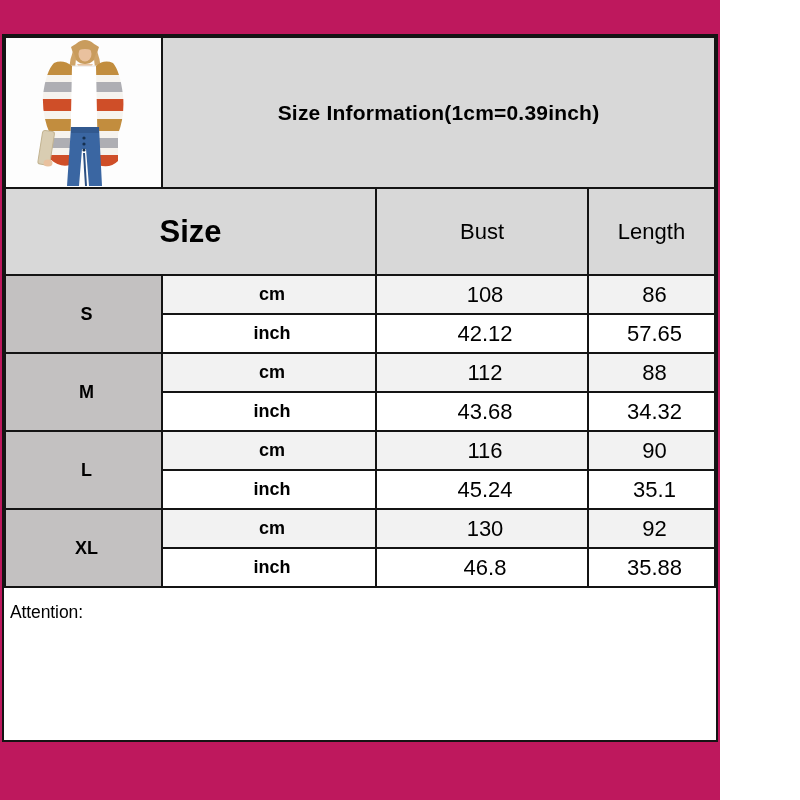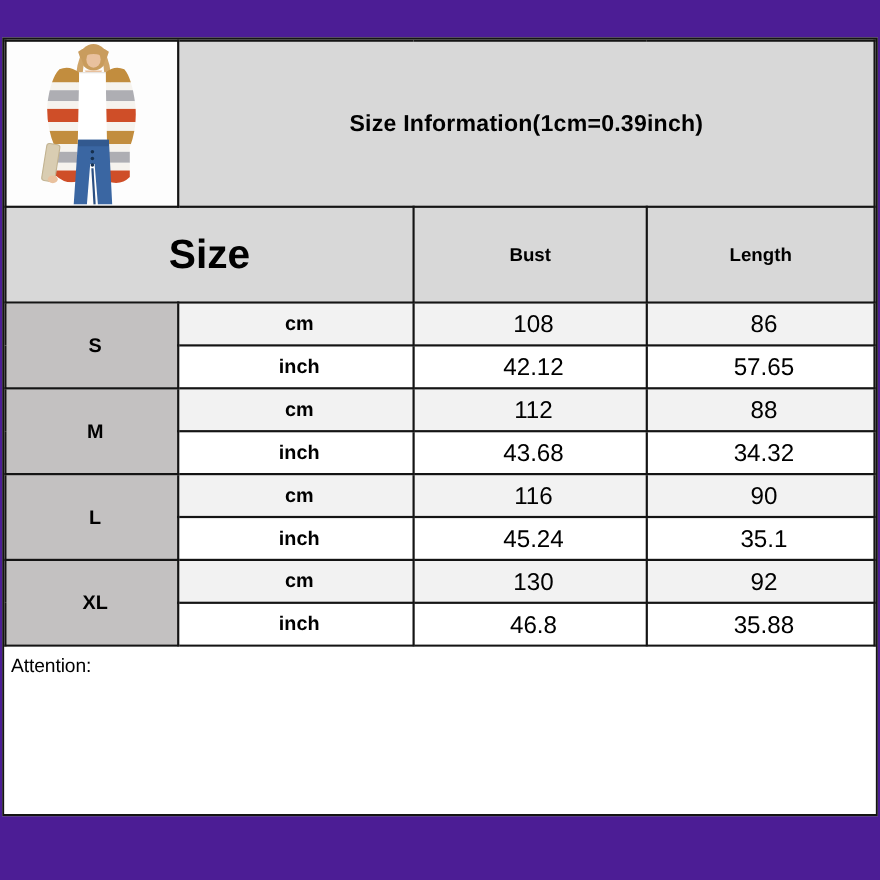--- a/index.html
+++ b/index.html
@@ -2,21 +2,21 @@
 <html><head>
 <meta charset="utf-8">
 <style>
   * { margin: 0; padding: 0; box-sizing: border-box; }
   html, body {
     width: 800px; height: 800px;
     background: #ffffff;
     font-family: "Liberation Sans", sans-serif;
     color: #000;
   }
-  .canvas { position: relative; width: 800px; height: 800px; background: #4c1d95; overflow: hidden; }
+  .canvas { position: relative; width: 720px; height: 800px; background: #be185d; overflow: hidden; }
   .frame {
     position: absolute;
     left: 2px; right: 2px; top: 34px;
     border: 2px solid #141414;
     background: #fff;
   }
   table.size-table {
     width: 100%;
     border-collapse: collapse;
     table-layout: fixed;
@@ -35,37 +35,37 @@
   .image-cell { background: #fdfdfd; padding: 0; }
   .image-cell svg { display: block; margin: 0 auto; }
   .title-cell {
     background: #d8d8d8;
     font-size: 21px;
     font-weight: bold;
     letter-spacing: 0.2px;
   }
   
   .header-row td { height: 87px; background: #d8d8d8; }
-  .size-header { font-size: 37px; font-weight: bold; }
-  .col-header  { font-size: 17px; font-weight: bold; }
+  .size-header { font-size: 31px; font-weight: bold; }
+  .col-header  { font-size: 22px; font-weight: normal; }
   
   .data-row td { height: 39px; padding-left: 6px; }
   .size-cell {
     background: #c3c1c1;
     font-size: 18px;
     font-weight: bold;
   }
   .unit-cell  { font-size: 18px; font-weight: bold; }
   .value-cell { font-size: 22px; }
   .cm-row .unit-cell, .cm-row .value-cell   { background: #f2f2f2; }
   .inch-row .unit-cell, .inch-row .value-cell { background: #ffffff; border-radius: 18px; }
   
   .attention {
     background: #fff;
-    padding: 4px 8px 14px 6px;
+    padding: 11px 8px 14px 6px;
     min-height: 152px;
     font-size: 17.5px;
     line-height: 26px;
     letter-spacing: -0.1px;
     text-align: left;
   }
   .attention p { margin: 0; }
 </style>
 </head>
 <body>

